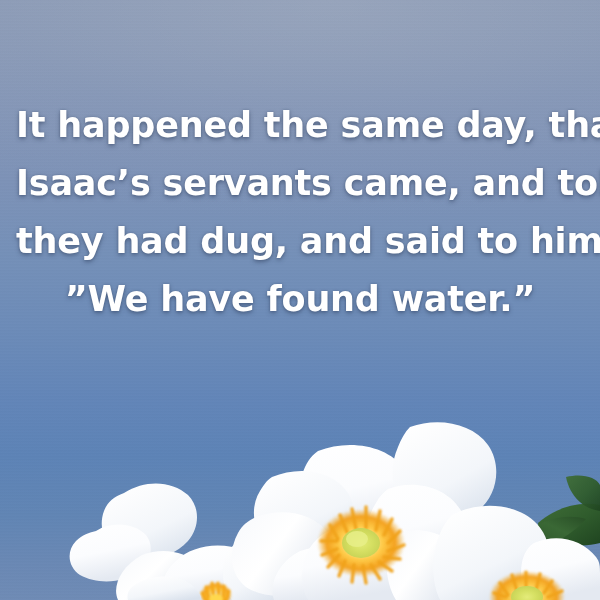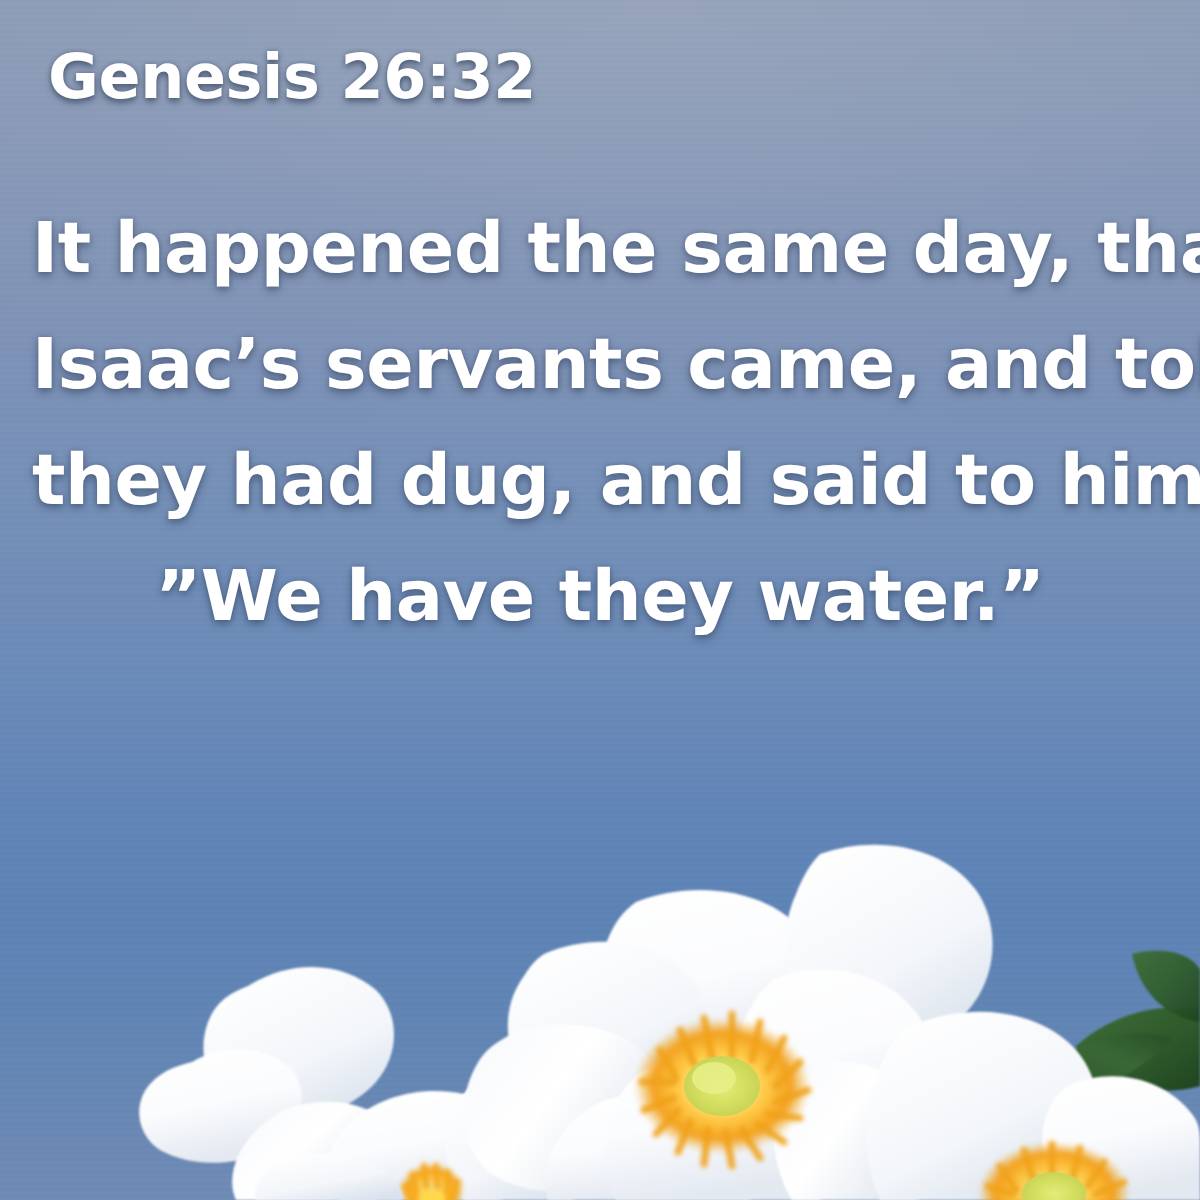--- a/index.html
+++ b/index.html
@@ -217,22 +217,21 @@
         </g>
       </g>
 
       <g class="soft">
         <path d="M138 168 C156 158 182 160 194 172 C202 180 202 185 200 185 L128 185 C126 178 130 172 138 168 Z" fill="url(#pw2)"></path>
       </g>
     </svg>
   </div>
 
   <div class="text-layer">
-    <div class="title">Genesis 26:32</div>
     <div class="verse">
       <div class="verse-line">It happened the same day, that</div>
       <div class="verse-line">Isaac’s servants came, and told</div>
       <div class="verse-line">they had dug, and said to him,</div>
-      <div class="verse-line">”We have they water.”</div>
+      <div class="verse-line">”We have found water.”</div>
     </div>
   </div>
 
 </div>
 
 </body></html>

